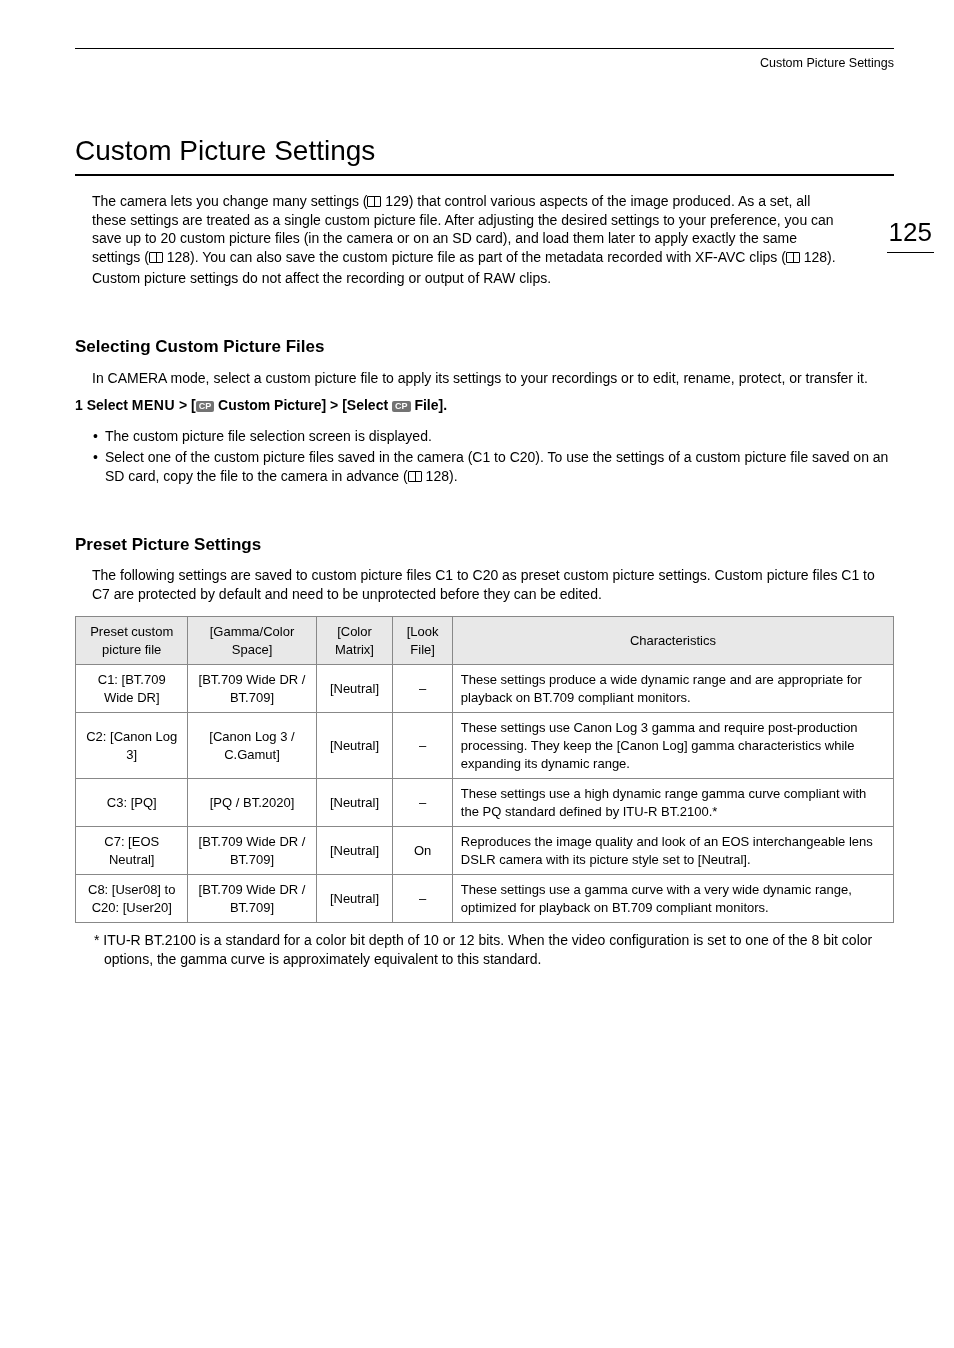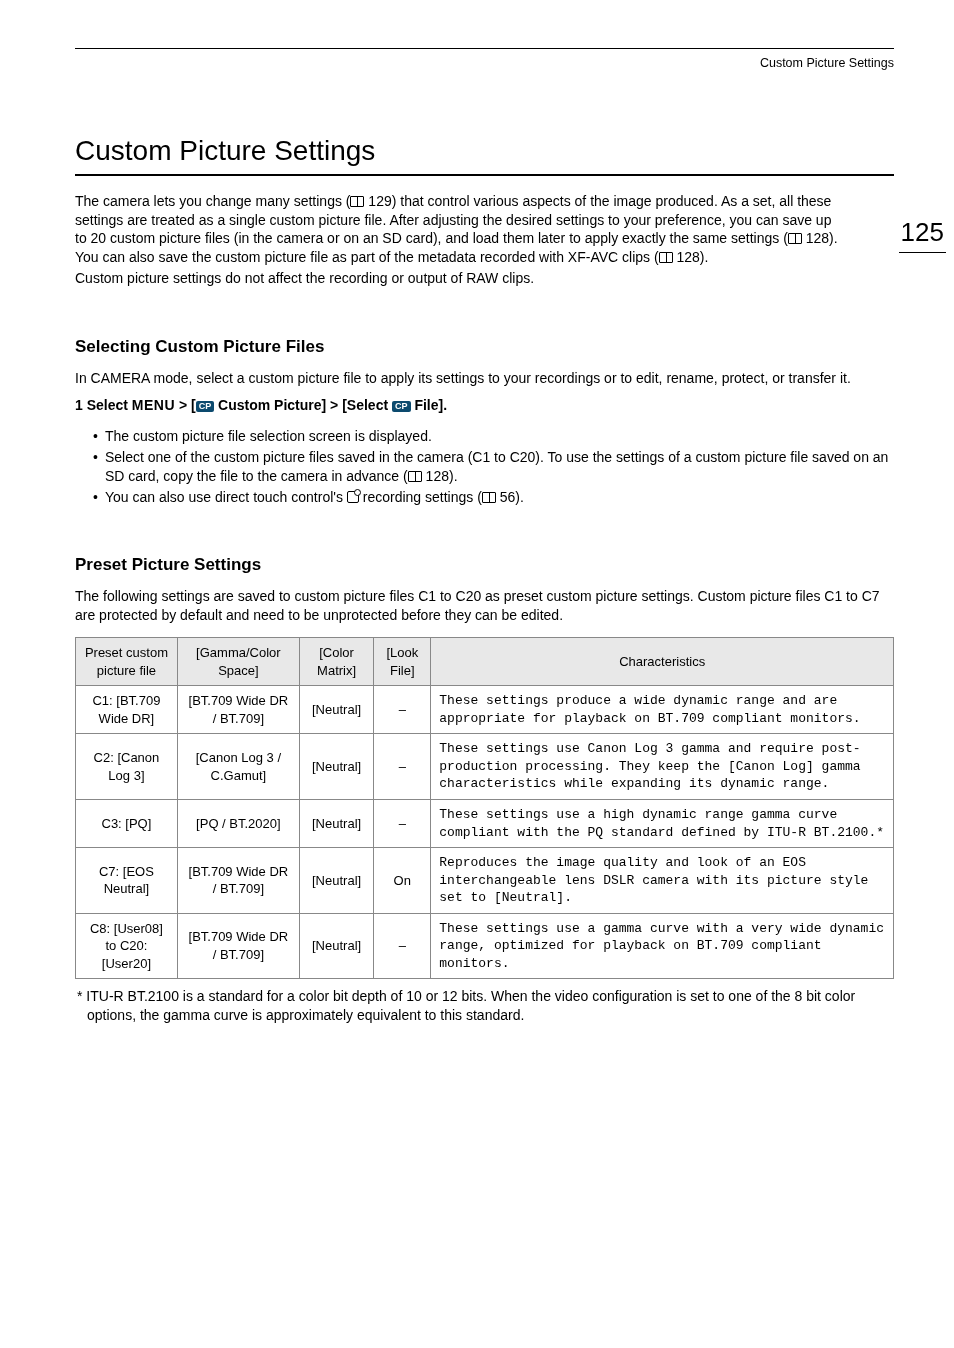--- a/index.html
+++ b/index.html
@@ -17,21 +17,21 @@
     border-top: 1px solid #000;
     margin-bottom: 6px;
   }
   .running-head {
     text-align: right;
     font-size: 12.5px;
     margin-bottom: 60px;
   }
   .page-number-wrap {
     position: absolute;
-    right: 8px;
+    right: 20px;
     top: 215px;
     text-align: right;
   }
   .page-number {
     font-size: 26px;
     font-weight: 400;
     border-bottom: 1px solid #000;
     padding: 0 2px 2px 2px;
     display: inline-block;
   }
@@ -41,21 +41,21 @@
     margin-bottom: 16px;
     border-bottom: 2px solid #000;
     padding-bottom: 4px;
   }
   h2 {
     font-size: 17px;
     font-weight: 700;
     margin-top: 48px;
     margin-bottom: 10px;
   }
-  p { margin-bottom: 2px; }
+  p { margin-bottom: 2px; margin-left: 17px; }
   .intro { max-width: 770px; }
   .step-list { list-style: none; padding: 0; margin-top: 8px; }
   .step-list > li { margin-top: 8px; }
   .step-head { font-weight: 700; }
   .sub-bullets { list-style: none; padding-left: 18px; margin-top: 12px; }
   .sub-bullets li { position: relative; padding-left: 12px; margin-top: 2px; }
   .sub-bullets li::before {
     content: "•";
     position: absolute;
     left: 0;
@@ -72,21 +72,21 @@
   }
   .icon-book::after{
     content:"";
     position:absolute;
     left:50%; top:0; bottom:0;
     width:1px; background:#000;
   }
   .icon-menu { font-weight: 700; letter-spacing: 0.5px; }
   .icon-cp {
     display: inline-block;
-    background: #0c4a6e;
+    background: #737373;
     color: #fff;
     font-size: 9px;
     font-weight: 700;
     padding: 1px 3px;
     border-radius: 2px;
     vertical-align: 1px;
     line-height: 1;
   }
   .icon-touch {
     display:inline-block;
@@ -114,21 +114,21 @@
   th, td {
     border: 1px solid #888;
     padding: 6px 8px;
     text-align: center;
     vertical-align: middle;
   }
   th {
     background: #e8e8e8;
     font-weight: 400;
   }
-  td.char { text-align: left; font-family: Liberation Mono, monospace; }
+  td.char { text-align: left; }
   .footnote {
     font-size: 14px;
     margin-top: 8px;
     padding-left: 12px;
     text-indent: -10px;
   }
 </style>
 </head>
 <body>
 
@@ -155,23 +155,20 @@
   <li>
     <span class="step-head">
       <span>1</span>
       <span>Select </span><span class="icon-menu">MENU</span><span> &gt; [</span><span class="icon-cp">CP</span><span> Custom Picture] &gt; [Select </span><span class="icon-cp">CP</span><span> File].</span>
     </span>
     <ul class="sub-bullets">
       <li>The custom picture file selection screen is displayed.</li>
       <li>
         <span>Select one of the custom picture files saved in the camera (C1 to C20). To use the settings of a custom picture file saved on an SD card, copy the file to the camera in advance (</span><span class="icon-book"></span><span> 128).</span>
       </li>
-      <li>
-        <span>You can also use direct touch control's </span><span class="icon-touch"></span><span> recording settings (</span><span class="icon-book"></span><span> 56).</span>
-      </li>
     </ul>
   </li>
 </ol>
 
 <h2>Preset Picture Settings</h2>
 <p>The following settings are saved to custom picture files C1 to C20 as preset custom picture settings. Custom picture files C1 to C7 are protected by default and need to be unprotected before they can be edited.</p>
 
 <table>
   <thead>
     <tr>

